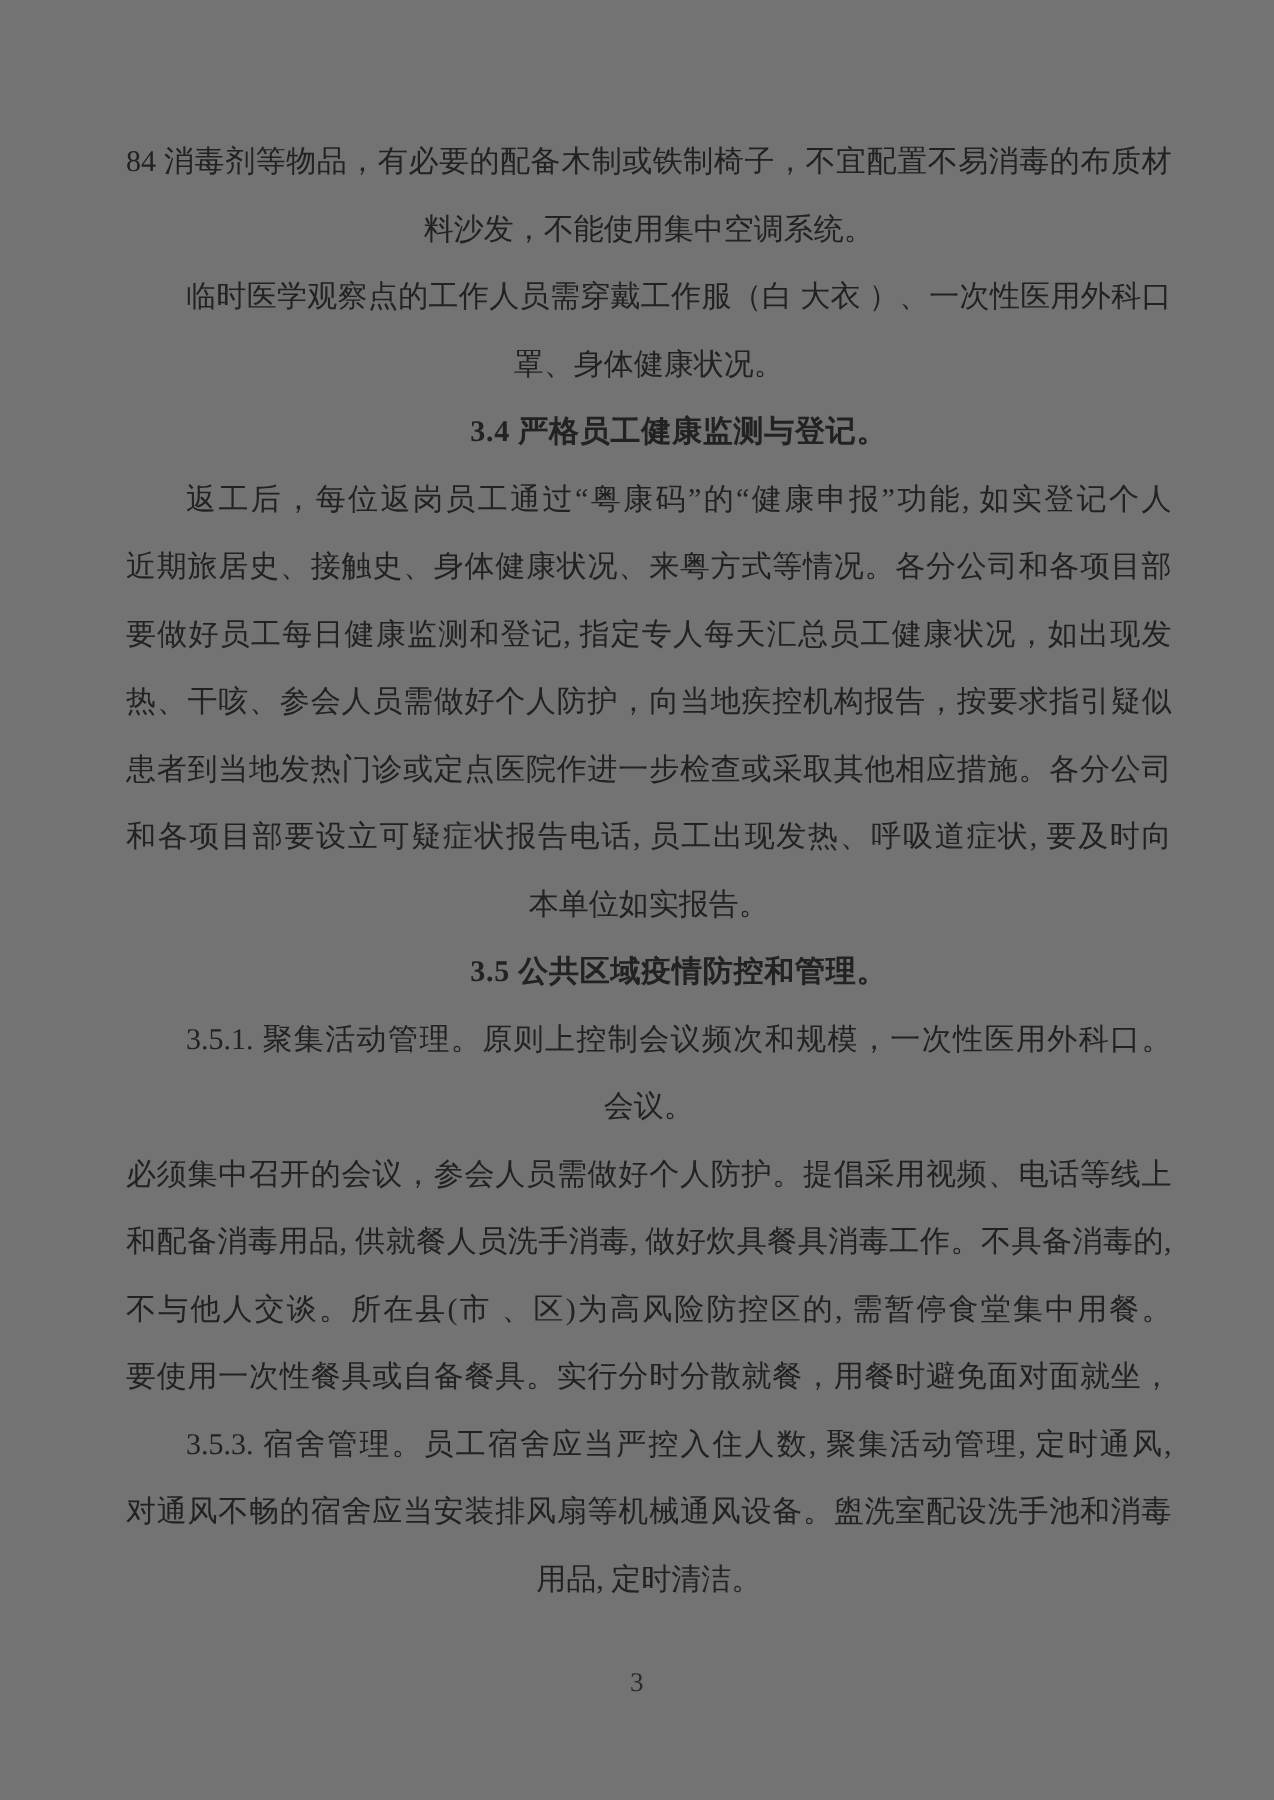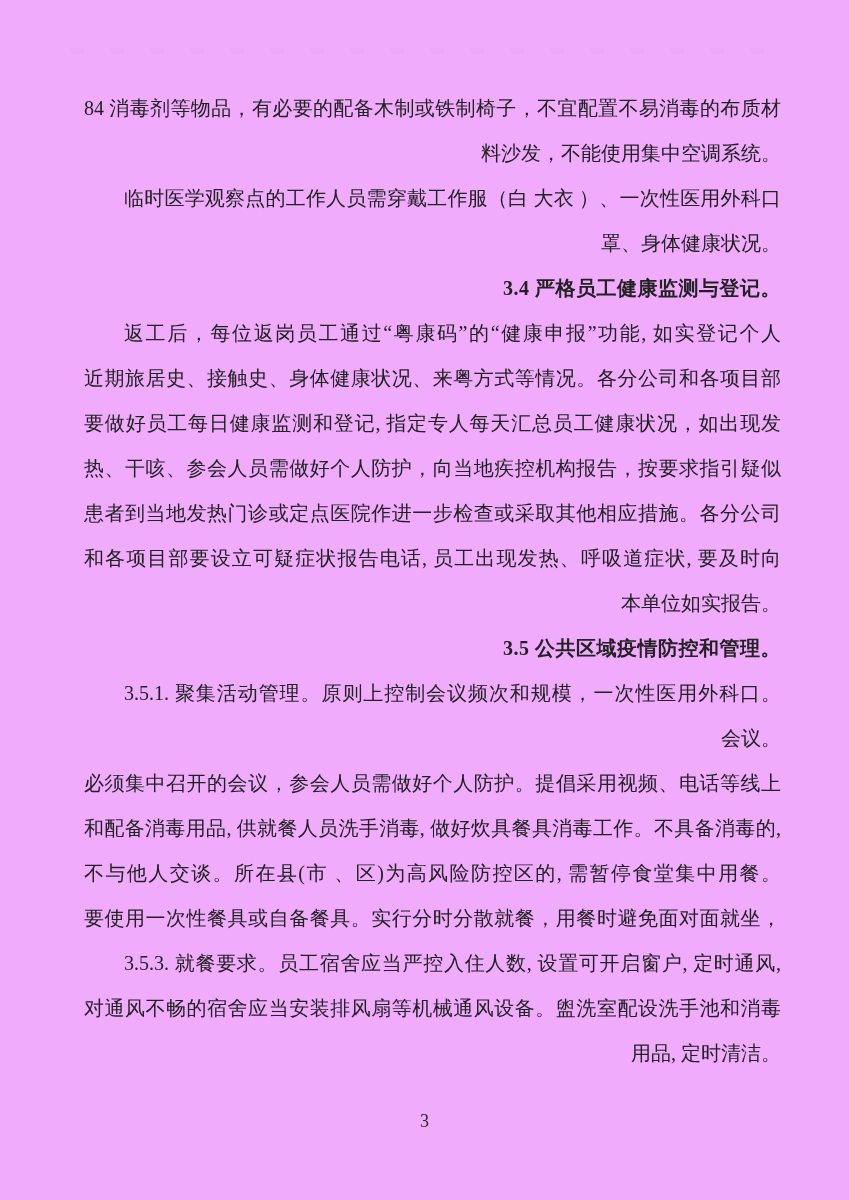--- a/index.html
+++ b/index.html
@@ -11,21 +11,21 @@
     width: 849px;
     height: 1200px;
     position: relative;
     overflow: hidden;
     font-family: "Liberation Serif", "DejaVu Serif", serif;
     color: #222222;
   }
   .page {
     position: absolute;
     inset: 0;
-    background: #f0abfc;
+    background: #737373;
   }
   .scan-noise {
     position: absolute;
     left: 70px;
     top: 48px;
     width: 720px;
     height: 6px;
     background: repeating-linear-gradient(
       to right,
       rgba(120,120,120,0.10) 0 14px,
@@ -38,21 +38,21 @@
     position: absolute;
     left: 84px;
     top: 86px;
     width: 697px;
   }
   .block { margin: 0; padding: 0; }
   .line {
     height: 45px;
     line-height: 45px;
     font-size: 20px;
-    text-align: right;
+    text-align: center;
     overflow: visible;
   }
   .line.full {
     text-align: justify;
     text-align-last: justify;
   }
   .line.indent {
     text-indent: 2em;
   }
   .line.heading {
@@ -104,19 +104,19 @@
         <div class="line full indent">3.5.1. 聚集活动管理。原则上控制会议频次和规模，一次性医用外科口。</div>
         <div class="line">会议。</div>
         <div class="line full">必须集中召开的会议，参会人员需做好个人防护。提倡采用视频、电话等线上</div>
       </div>
       <div class="block">
         <div class="line full">和配备消毒用品, 供就餐人员洗手消毒, 做好炊具餐具消毒工作。不具备消毒的,</div>
         <div class="line full">不与他人交谈。所在县(市 、区)为高风险防控区的, 需暂停食堂集中用餐。</div>
         <div class="line full">要使用一次性餐具或自备餐具。实行分时分散就餐，用餐时避免面对面就坐，</div>
       </div>
       <div class="block">
-        <div class="line full indent">3.5.3. 就餐要求。员工宿舍应当严控入住人数, 设置可开启窗户, 定时通风,</div>
+        <div class="line full indent">3.5.3. 宿舍管理。员工宿舍应当严控入住人数, 聚集活动管理, 定时通风,</div>
         <div class="line full">对通风不畅的宿舍应当安装排风扇等机械通风设备。盥洗室配设洗手池和消毒</div>
         <div class="line">用品, 定时清洁。</div>
       </div>
     </div>
   <div class="page-footer">3</div>
 </div>
 
 </body></html>

